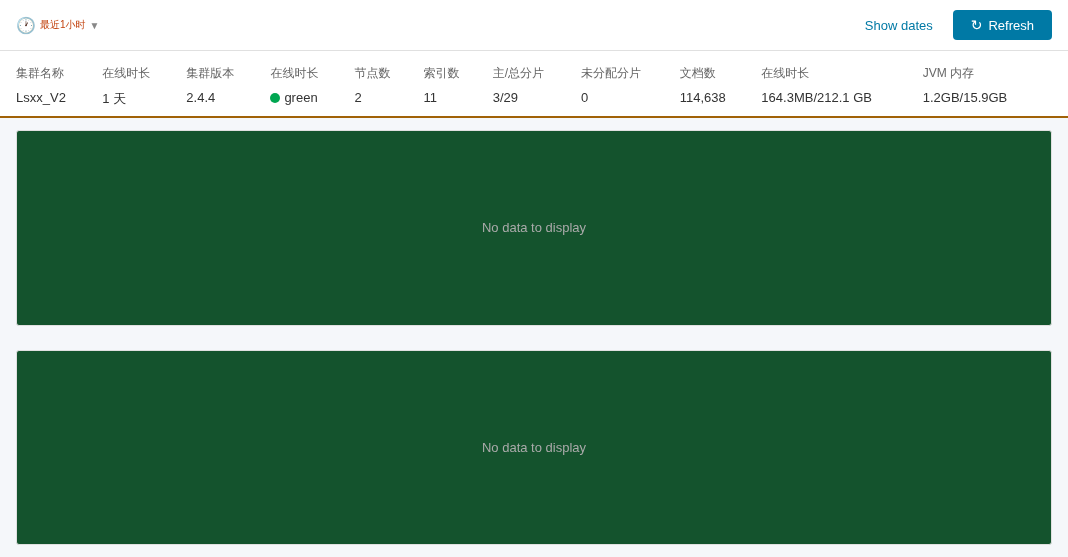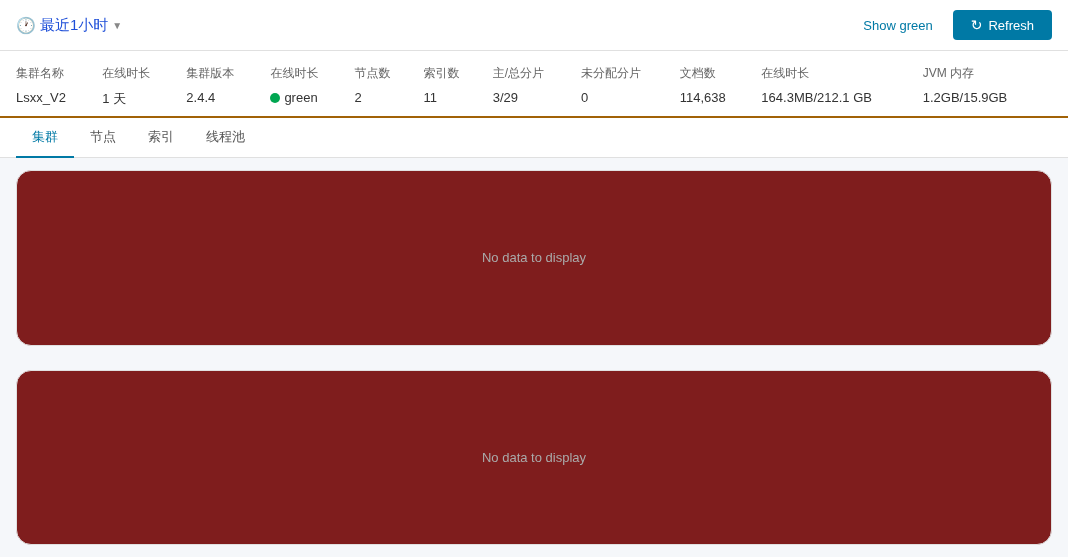--- a/index.html
+++ b/index.html
@@ -35,22 +35,22 @@
     }
     .time-icon {
       color: #555;
       font-size: 16px;
     }
     .time-chevron {
       font-size: 10px;
       color: #888;
     }
     .time-label {
-      font-size: 15px;
-      color: #1d4ed8;
+      font-size: 10px;
+      color: #c2410c;
     }
     .spacer { flex: 1; }
     .show-dates-btn {
       background: none;
       border: none;
       color: #0079a5;
       font-size: 13px;
       cursor: pointer;
       padding: 6px 8px;
     }
@@ -136,24 +136,24 @@
     }
 
     
     .content-area {
       flex: 1;
       display: flex;
       flex-direction: column;
       background: #f5f7fa;
     }
     .panel {
-      background: #7f1d1d;
+      background: #14532d;
       margin: 12px 16px;
       border: 1px solid #e0e0e0;
-      border-radius: 15px;
+      border-radius: 3px;
       flex: 1;
       display: flex;
       align-items: center;
       justify-content: center;
       min-height: 130px;
     }
     .no-data {
       color: #aaa;
       font-size: 13px;
     }
@@ -163,21 +163,21 @@
 
 <div class="page-wrapper">
 
   <div class="toolbar">
     <div class="time-selector">
       <span class="time-icon">🕐</span>
       <span class="time-label">最近1小时</span>
       <span class="time-chevron">▼</span>
     </div>
     <div class="spacer"></div>
-    <button class="show-dates-btn">Show green</button>
+    <button class="show-dates-btn">Show dates</button>
     <button class="refresh-btn">
       <span class="refresh-icon">↻</span>
       <span>Refresh</span>
     </button>
   </div>
 
   <div class="stats-section">
     <table class="stats-table">
       <thead>
         <tr>
@@ -210,28 +210,20 @@
           <td>3/29</td>
           <td>0</td>
           <td>114,638</td>
           <td>164.3MB/212.1 GB</td>
           <td>1.2GB/15.9GB</td>
         </tr>
       </tbody>
     </table>
   </div>
 
-  <div class="tabs-section">
-    <div class="tabs">
-      <div class="tab active">集群</div>
-      <div class="tab">节点</div>
-      <div class="tab">索引</div>
-      <div class="tab">线程池</div>
-    </div>
-  </div>
 
   <div class="content-area">
     <div class="panel">
       <span class="no-data">No data to display</span>
     </div>
     <div class="panel">
       <span class="no-data">No data to display</span>
     </div>
   </div>
 

